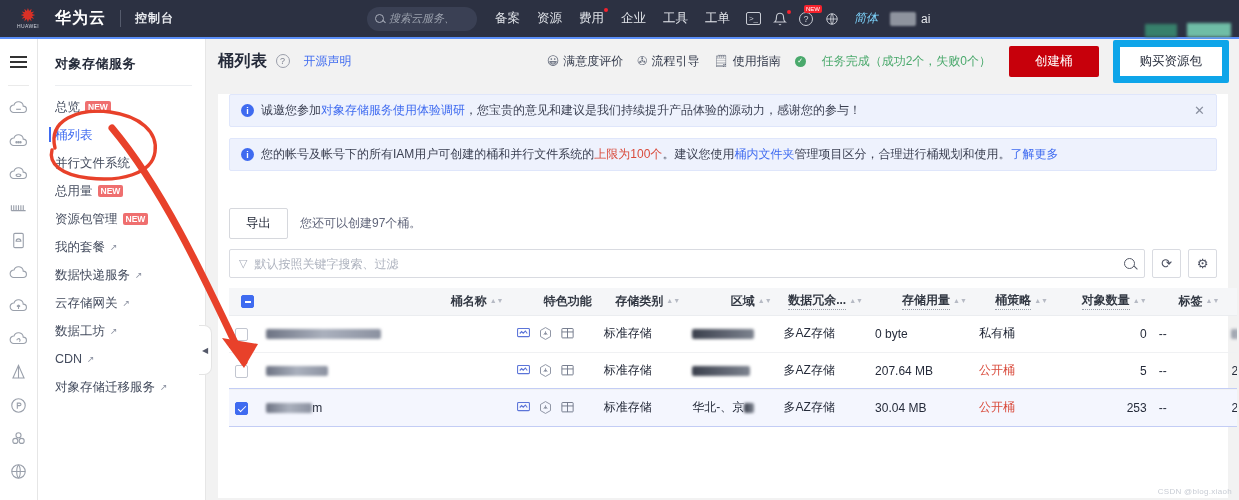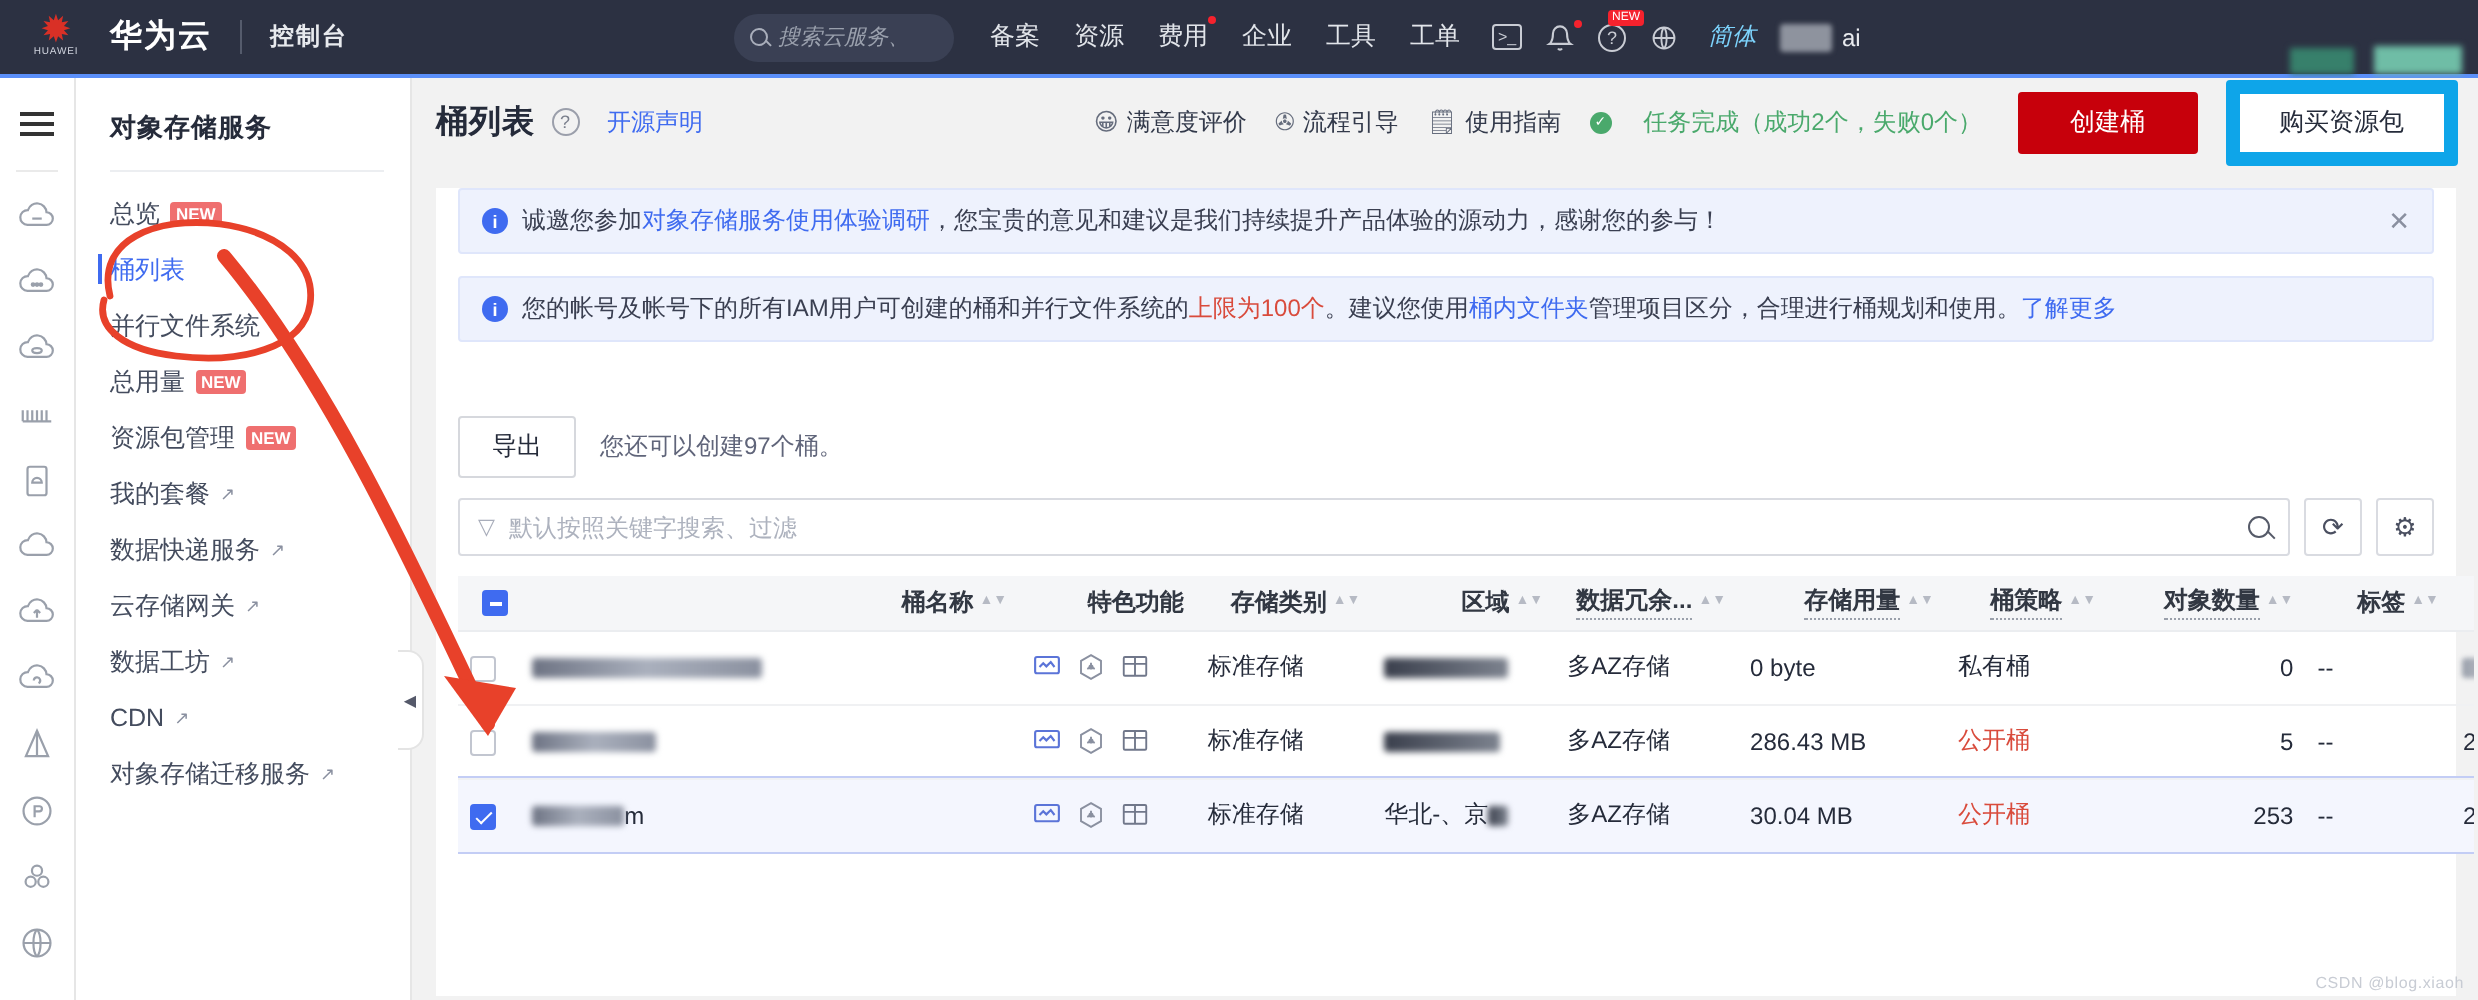--- a/index.html
+++ b/index.html
@@ -537,21 +537,21 @@
                     </svg>
                   <svg viewBox="0 0 24 24" fill="none" stroke="#70778a" stroke-width="1.5">
                       <rect x="3" y="4" width="18" height="15" rx="1"></rect>
                       <path d="M3 9.5h18M12 4v15"></path>
                     </svg>
                 </span>
               </td>
               <td>标准存储</td>
               <td><span class="blurregion" style="width:58px"></span></td>
               <td>多AZ存储</td>
-              <td>286.43 MB</td>
+              <td>207.64 MB</td>
               <td class="pub">公开桶</td>
               <td class="num">5</td>
               <td>--</td>
               <td><span>20</span></td>
             </tr>
 
             <tr class="selected">
               <td><span class="cb checked"></span></td>
               <td><span class="blurname" style="width:46px"></span><span>m</span></td>
               <td>

